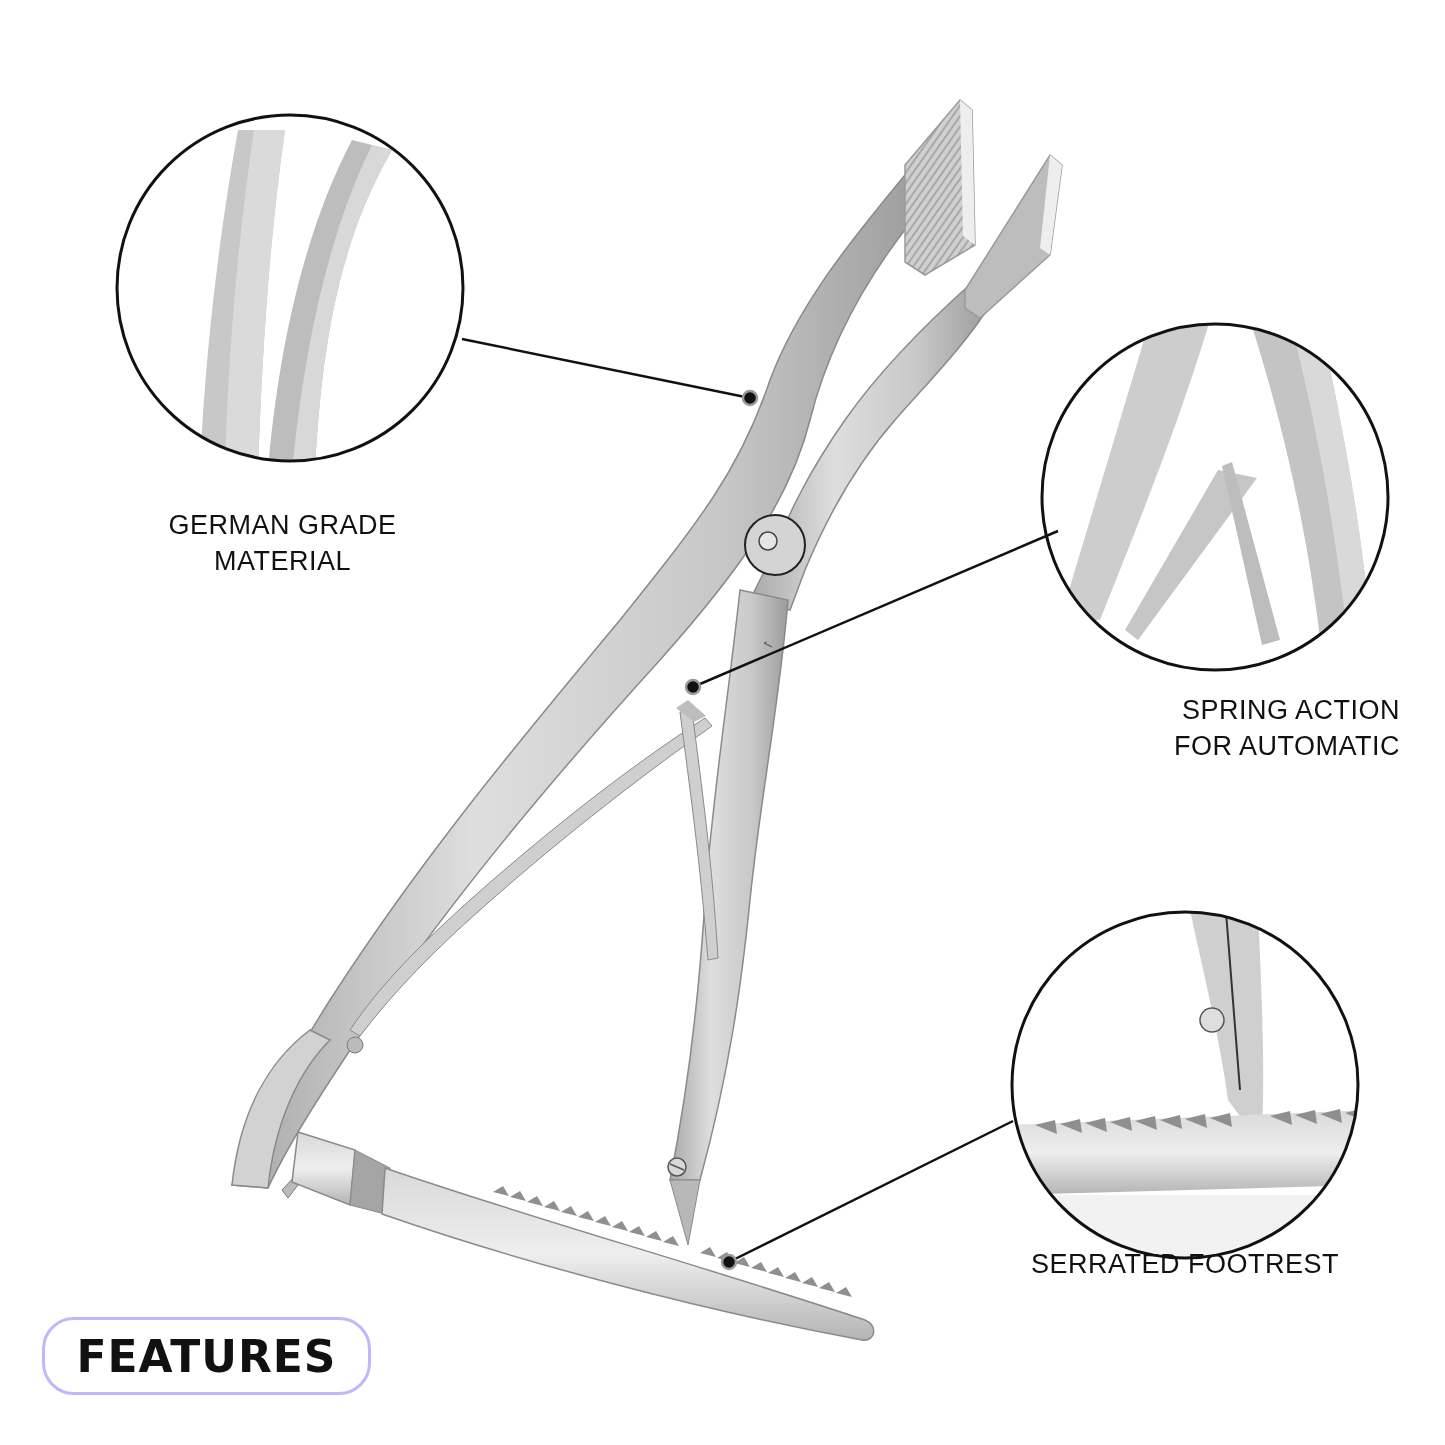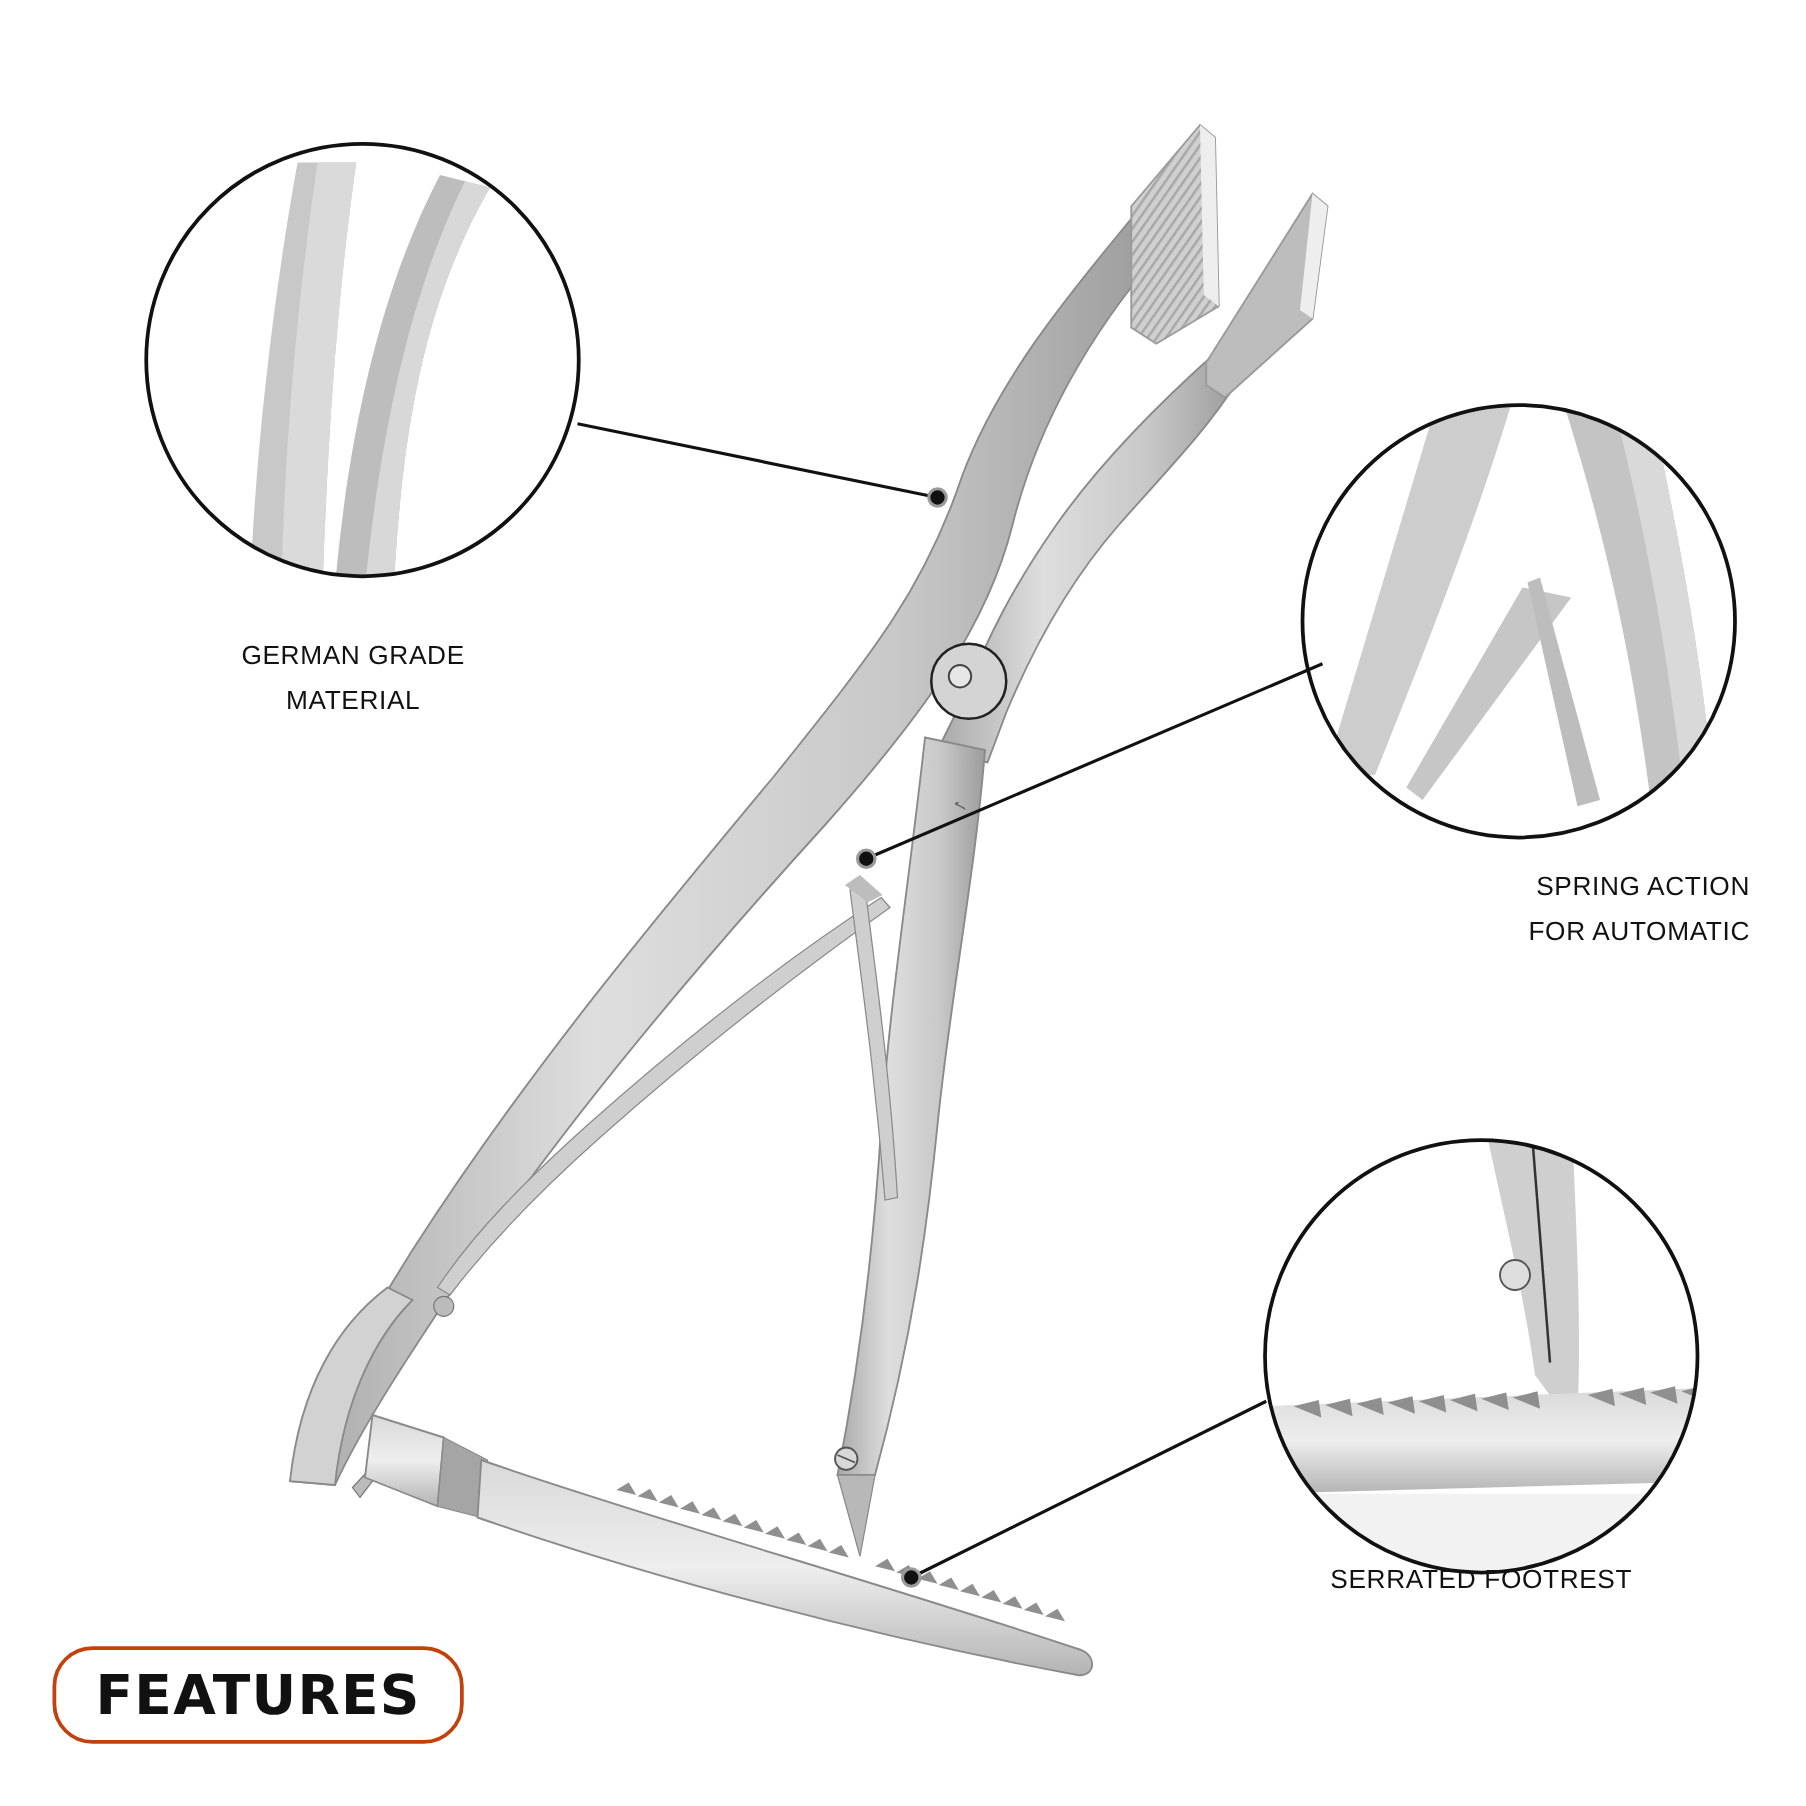--- a/index.html
+++ b/index.html
@@ -1,23 +1,23 @@
 <!DOCTYPE html>
 <html><head>
 <meta charset="utf-8">
 <style>
   html,body{margin:0;padding:0;background:#ffffff;}
   body{width:1445px;height:1445px;position:relative;overflow:hidden;font-family:"Liberation Sans","DejaVu Sans",sans-serif;}
   .stage{position:absolute;left:0;top:0;width:1445px;height:1445px;}
-  .caption{position:absolute;color:#111111;font-weight:500;font-size:21px;line-height:36px;letter-spacing:0.5px;text-align:center;text-transform:uppercase;}
+  .caption{position:absolute;color:#111111;font-weight:500;font-size:27px;line-height:36px;letter-spacing:0.5px;text-align:center;text-transform:uppercase;}
   .caption span{display:block;}
   .cap-material{left:110px;top:507px;width:345px;}
   .cap-spring{left:1060px;top:692px;width:340px;text-align:right;}
   .cap-footrest{left:975px;top:1224px;width:420px;white-space:nowrap;margin-top:22px;}
-  .badge{position:absolute;left:42px;top:1317px;width:329px;height:78px;border:3px solid #c2410c;border-radius:32px;box-sizing:border-box;display:flex;align-items:center;justify-content:center;}
+  .badge{position:absolute;left:42px;top:1317px;width:329px;height:78px;border:3px solid #c4b5fd;border-radius:32px;box-sizing:border-box;display:flex;align-items:center;justify-content:center;}
   .badge-text{font-family:"DejaVu Sans","Liberation Sans",sans-serif;font-weight:bold;font-size:44px;letter-spacing:1px;color:#111111;}
   svg{position:absolute;left:0;top:0;}
 </style>
 </head>
 <body>
 
 <div class="stage">
 
   <svg width="1445" height="1445" viewBox="0 0 1445 1445">
     <defs>

